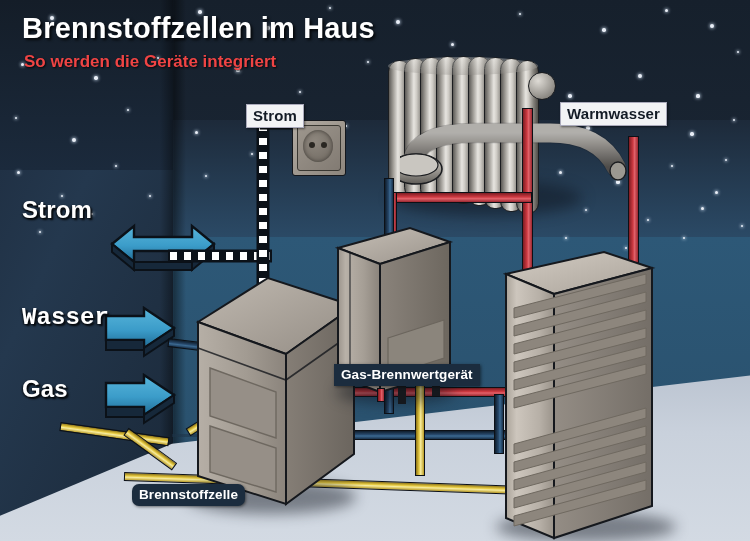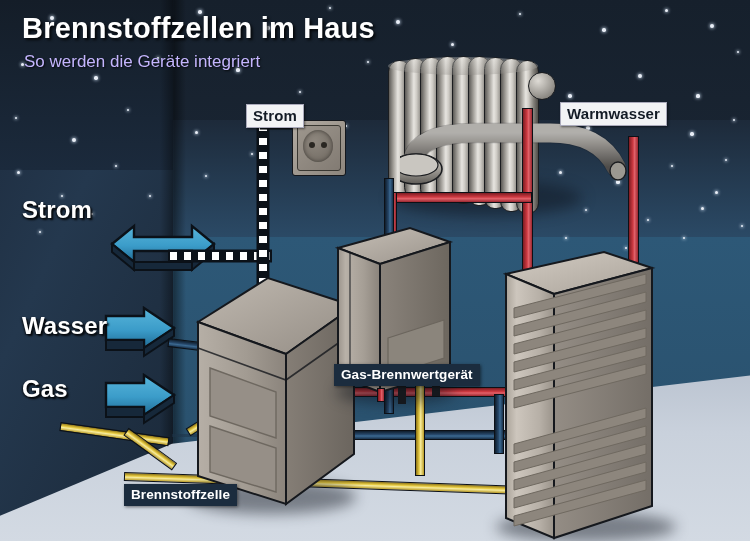--- a/index.html
+++ b/index.html
@@ -34,21 +34,21 @@
   .lbl-light{background:#f2f3f5;color:#131b26;font-size:15px;padding:2px 6px 3px;
        border:1px solid #aab;box-shadow:1px 1px 2px rgba(0,0,0,.5);}
   .lbl-dark{background:#1b2c3e;color:#fff;font-size:13.5px;padding:3px 7px 4px;
        box-shadow:1px 1px 3px rgba(0,0,0,.5);font-weight:600;}
   .lbl-out{color:#fff;font-size:24px;font-weight:700;
        text-shadow:2px 2px 2px rgba(0,0,0,.85),-1px 1px 2px rgba(0,0,0,.6);}
 
   
   .title{position:absolute;left:22px;top:12px;color:#fff;font-size:29px;font-weight:700;
        letter-spacing:.2px;text-shadow:2px 2px 3px rgba(0,0,0,.8);}
-  .subtitle{position:absolute;left:24px;top:52px;color:#c4b5fd;font-size:17px;font-weight:400;
+  .subtitle{position:absolute;left:24px;top:52px;color:#ef4444;font-size:17px;font-weight:700;
        text-shadow:1px 1px 2px rgba(0,0,0,.8);}
 
   
   .pipe{position:absolute;border:1.5px solid #0c1016;box-sizing:border-box;}
   .p-red{background:linear-gradient(90deg,#7d1c22,#cf3a42 45%,#e2626a 60%,#9c2730);}
   .p-red-h{background:linear-gradient(180deg,#7d1c22,#cf3a42 45%,#e2626a 62%,#9c2730);}
   .p-blue{background:linear-gradient(90deg,#101e2e,#2a4e73 45%,#40719c 62%,#1a3category);}
   .p-blue{background:linear-gradient(90deg,#0f1d2c,#27496c 45%,#3c6a92 62%,#18304a);}
   .p-blue-h{background:linear-gradient(180deg,#0f1d2c,#27496c 45%,#3c6a92 62%,#18304a);}
   .p-yel{background:linear-gradient(90deg,#8e7415,#e8cc45 40%,#f7ec9e 58%,#b99a22);}
@@ -170,21 +170,21 @@
           <stop offset="55%" stop-color="#3b9cc9"></stop>
         <stop offset="100%" stop-color="#1f6b95"></stop>
       </linearGradient>
     </defs>
     <polygon points="2,10 40,10 40,2 70,22 40,42 40,34 2,34" fill="url(#gC)" stroke="#0b1118" stroke-width="2.4"></polygon>
     <polygon points="2,34 2,44 40,44 40,34" fill="#16283a" stroke="#0b1118" stroke-width="2"></polygon>
     <polygon points="40,42 70,22 70,30 40,50" fill="#16283a" stroke="#0b1118" stroke-width="2"></polygon>
   </svg>
 
   <div class="lbl lbl-out" style="left:22px;top:196px;">Strom</div>
-  <div class="lbl lbl-out" style="left:22px;top:312px;">Wasser</div>
+  <div class="lbl lbl-out" style="left:22px;top:304px;font-family:Liberation Mono, monospace;">Wasser</div>
   <div class="lbl lbl-out" style="left:22px;top:375px;">Gas</div>
 
   <svg style="position:absolute;left:166px;top:246px;" width="110" height="20">
     <line x1="2" y1="10" x2="106" y2="10" stroke="#0b1118" stroke-width="13"></line>
     <line x1="4" y1="10" x2="104" y2="10" stroke="#ffffff" stroke-width="8" stroke-dasharray="7 7"></line>
   </svg>
 
   <svg style="position:absolute;left:252px;top:118px;" width="22" height="182">
     <line x1="11" y1="4" x2="11" y2="178" stroke="#0b1118" stroke-width="13"></line>
     <line x1="11" y1="6" x2="11" y2="176" stroke="#ffffff" stroke-width="8" stroke-dasharray="7 7"></line>
@@ -366,15 +366,15 @@
         <polygon points="14,230 146,194 146,204 14,240"></polygon>
         <polygon points="14,248 146,212 146,222 14,258"></polygon>
         <polygon points="14,266 146,230 146,240 14,276"></polygon>
       </g>
     </svg>
   </div>
 
   <div class="lbl lbl-light" style="left:246px;top:104px;">Strom</div>
   <div class="lbl lbl-light" style="left:560px;top:102px;">Warmwasser</div>
   <div class="lbl lbl-dark" style="left:334px;top:364px;">Gas-Brennwertgerät</div>
-  <div class="lbl lbl-dark" style="left:124px;top:484px;">Brennstoffzelle</div>
+  <div class="lbl lbl-dark" style="left:132px;top:484px;border-radius:7px;">Brennstoffzelle</div>
 
 </div>
 
 </body></html>

